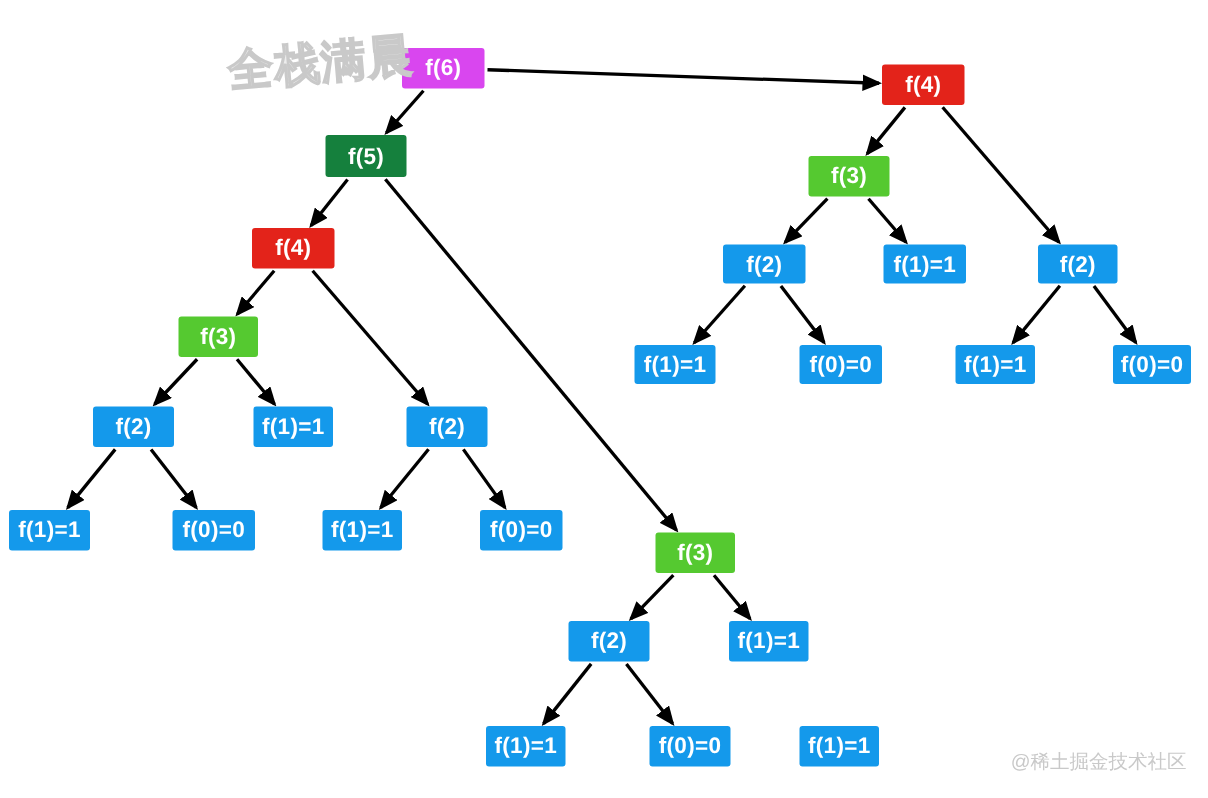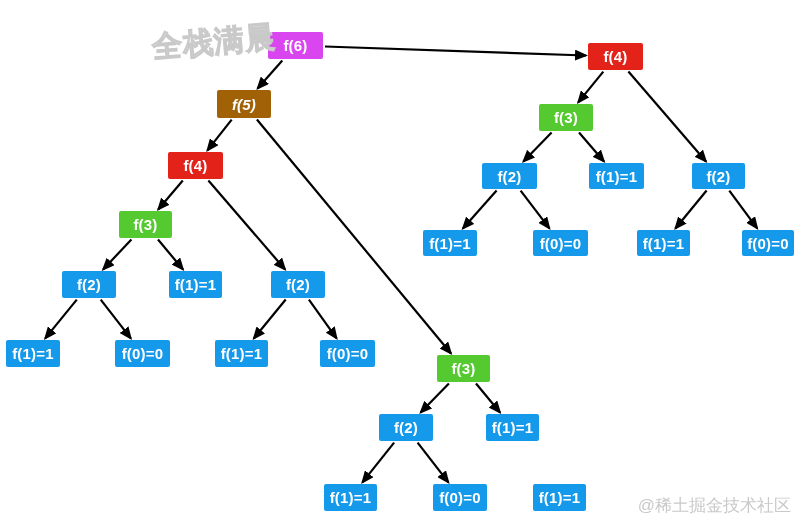--- a/index.html
+++ b/index.html
@@ -17,21 +17,21 @@
     letter-spacing:0.2px;white-space:nowrap;
   }
   .wm-topleft{
     position:absolute;left:152px;top:22px;
     font-size:30px;font-weight:bold;letter-spacing:1px;
     color:#ededed;-webkit-text-stroke:1px #c9c9c9;
     transform:rotate(-5deg);user-select:none;
   }
   .wm-bottomright{
     position:absolute;right:14px;bottom:15px;
-    font-size:17px;color:#c9c9c9;user-select:none;
+    font-size:13px;color:#c9c9c9;user-select:none;
   }
 </style>
 </head>
 <body style="background: rgb(255, 255, 255);">
 
 <div id="diagram">
   <svg id="edges-layer" width="805" height="532" viewBox="0 0 805 532">
     <defs>
       <marker id="arrowhead" markerWidth="13" markerHeight="11" refX="11" refY="5.5" orient="auto" markerUnits="userSpaceOnUse">
         <path d="M0,0 L13,5.5 L0,11 z" fill="#000000"></path>
@@ -57,21 +57,21 @@
       <line x1="628.4" y1="71.5" x2="706.0" y2="161.5" stroke="#000000" stroke-width="2.2" marker-end="url(#arrowhead)"></line>
       <line x1="551.6" y1="132.4" x2="523.4" y2="161.6" stroke="#000000" stroke-width="2.2" marker-end="url(#arrowhead)"></line>
       <line x1="579.0" y1="132.5" x2="604.0" y2="161.5" stroke="#000000" stroke-width="2.2" marker-end="url(#arrowhead)"></line>
       <line x1="496.6" y1="190.5" x2="462.9" y2="228.5" stroke="#000000" stroke-width="2.2" marker-end="url(#arrowhead)"></line>
       <line x1="520.6" y1="190.6" x2="549.4" y2="228.4" stroke="#000000" stroke-width="2.2" marker-end="url(#arrowhead)"></line>
       <line x1="706.6" y1="190.5" x2="675.4" y2="228.5" stroke="#000000" stroke-width="2.2" marker-end="url(#arrowhead)"></line>
       <line x1="729.3" y1="190.6" x2="757.2" y2="228.4" stroke="#000000" stroke-width="2.2" marker-end="url(#arrowhead)"></line>
     </svg>
   <div id="nodes-layer">
       <div class="tree-node" style="left: 268px; top: 32px; width: 55px; height: 27px; background: #d946ef; color: rgb(255, 255, 255);">f(6)</div>
-      <div class="tree-node" style="left: 217px; top: 90px; width: 54px; height: 28px; background: #a16207; color: rgb(255, 255, 255); font-style: italic;">f(5)</div>
+      <div class="tree-node" style="left: 217px; top: 90px; width: 54px; height: 28px; background: #15803d; color: rgb(255, 255, 255);">f(5)</div>
       <div class="tree-node" style="left: 168px; top: 152px; width: 55px; height: 27px; background: rgb(227, 35, 26); color: rgb(255, 255, 255);">f(4)</div>
       <div class="tree-node" style="left: 119px; top: 211px; width: 53px; height: 27px; background: rgb(85, 201, 48); color: rgb(255, 255, 255);">f(3)</div>
       <div class="tree-node" style="left: 62px; top: 271px; width: 54px; height: 27px; background: rgb(20, 153, 235); color: rgb(255, 255, 255);">f(2)</div>
       <div class="tree-node" style="left: 169px; top: 271px; width: 53px; height: 27px; background: rgb(20, 153, 235); color: rgb(255, 255, 255);">f(1)=1</div>
       <div class="tree-node" style="left: 271px; top: 271px; width: 54px; height: 27px; background: rgb(20, 153, 235); color: rgb(255, 255, 255);">f(2)</div>
       <div class="tree-node" style="left: 6px; top: 340px; width: 54px; height: 27px; background: rgb(20, 153, 235); color: rgb(255, 255, 255);">f(1)=1</div>
       <div class="tree-node" style="left: 115px; top: 340px; width: 55px; height: 27px; background: rgb(20, 153, 235); color: rgb(255, 255, 255);">f(0)=0</div>
       <div class="tree-node" style="left: 215px; top: 340px; width: 53px; height: 27px; background: rgb(20, 153, 235); color: rgb(255, 255, 255);">f(1)=1</div>
       <div class="tree-node" style="left: 320px; top: 340px; width: 55px; height: 27px; background: rgb(20, 153, 235); color: rgb(255, 255, 255);">f(0)=0</div>
       <div class="tree-node" style="left: 437px; top: 355px; width: 53px; height: 27px; background: rgb(85, 201, 48); color: rgb(255, 255, 255);">f(3)</div>

